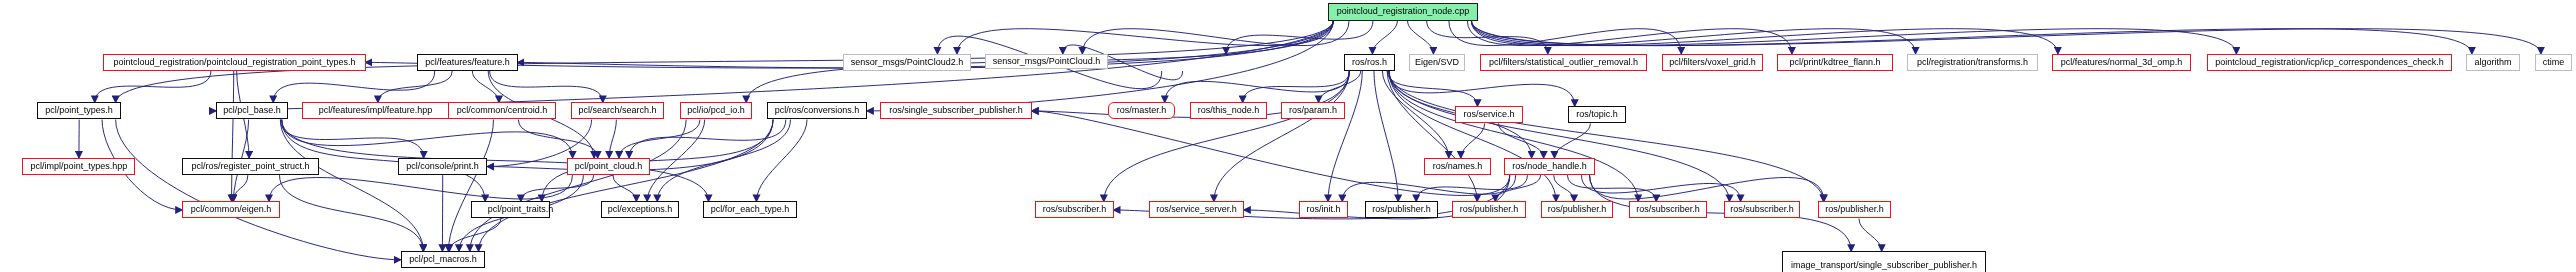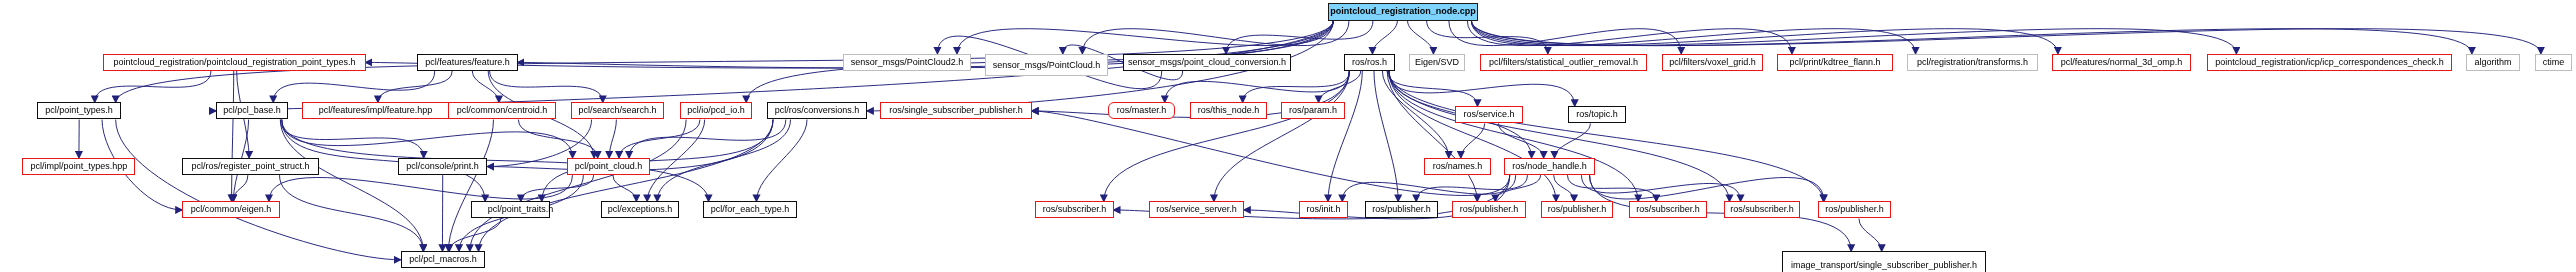--- a/index.html
+++ b/index.html
@@ -12,21 +12,21 @@
   .gnode{
     position:absolute;z-index:2;box-sizing:border-box;
     background:#ffffff;border:1.3px solid #000;
     display:flex;align-items:center;justify-content:center;
     font-size:9px;color:#000;white-space:nowrap;line-height:1;
     cursor:pointer;
   }
   .gnode.b-red{border-color:#ee1414;}
   .gnode.b-black{border-color:#0d0d0d;}
   .gnode.b-gray{border-color:#bdbdbd;border-width:0.6px;cursor:default;}
-  .gnode.root{background:#7dd3fc;border-color:#1a1a1a;cursor:default;font-weight:bold;}
+  .gnode.root{background:#86efac;border-color:#1a1a1a;cursor:default;}
 </style>
 </head>
 <body>
 
 <div id="canvas">
   <svg id="edge-layer" width="2576" height="273" viewBox="0 0 4032 427">
     <defs>
       <marker id="arrow" viewBox="0 0 10 10" refX="8.5" refY="5" markerWidth="8.5" markerHeight="8.5" orient="auto-start-reverse">
         <path d="M 0 0 L 10 5 L 0 10 z" id="arrow-head" fill="#21217b"></path>
       </marker>
@@ -122,22 +122,21 @@
         <path d="M 2475.3 274 C 2475.3 349.7058782394075, 2724.3 239.29412176059247, 2724.3 315" fill="none" stroke="#21217b" stroke-width="1.5" marker-end="url(#arrow)"></path>
         <path d="M 2488 274 C 2488 384, 2854.8 205, 2854.8 315" fill="none" stroke="#21217b" stroke-width="1.5" marker-end="url(#arrow)"></path>
         <path d="M 2488 274 C 2488 384, 2897.55 283, 2897.55 393" fill="none" stroke="#21217b" stroke-width="1.5" marker-end="url(#arrow)"></path>
         <path d="M 2909.625 342 C 2909.625 364, 2945.25 371, 2945.25 393" fill="none" stroke="#21217b" stroke-width="1.5" marker-end="url(#arrow)"></path>
       </g>
   </svg>
 <div class="gnode b-black root" style="left: 1328px; top: 2.6px; width: 150px; height: 18px;">pointcloud_registration_node.cpp</div>
     <div class="gnode b-red" style="left: 103px; top: 54px; width: 263px; height: 17px;">pointcloud_registration/pointcloud_registration_point_types.h</div>
     <div class="gnode b-black" style="left: 417px; top: 54px; width: 101px; height: 17px;">pcl/features/feature.h</div>
     <div class="gnode b-gray" style="left: 843px; top: 54px; width: 128px; height: 17px;">sensor_msgs/PointCloud2.h</div>
-    <div class="gnode b-gray" style="left: 985px; top: 54px; width: 123px; height: 22px;">sensor_msgs/PointCloud.h</div>
-    <div class="gnode b-black" style="left: 1123px; top: 54px; width: 168px; height: 17px;">sensor_msgs/point_cloud_conversion.h</div>
+    <div class="gnode b-gray" style="left: 985px; top: 54px; width: 123px; height: 15px;">sensor_msgs/PointCloud.h</div>
     <div class="gnode b-black" style="left: 1344px; top: 54px; width: 51px; height: 17px;">ros/ros.h</div>
     <div class="gnode b-gray" style="left: 1409px; top: 54px; width: 56px; height: 17px;">Eigen/SVD</div>
     <div class="gnode b-red" style="left: 1480px; top: 54px; width: 167px; height: 17px;">pcl/filters/statistical_outlier_removal.h</div>
     <div class="gnode b-red" style="left: 1662px; top: 54px; width: 101px; height: 17px;">pcl/filters/voxel_grid.h</div>
     <div class="gnode b-red" style="left: 1777px; top: 54px; width: 116px; height: 17px;">pcl/print/kdtree_flann.h</div>
     <div class="gnode b-gray" style="left: 1907px; top: 54px; width: 131px; height: 17px;">pcl/registration/transforms.h</div>
     <div class="gnode b-red" style="left: 2052px; top: 54px; width: 139px; height: 17px;">pcl/features/normal_3d_omp.h</div>
     <div class="gnode b-red" style="left: 2207px; top: 54px; width: 245px; height: 17px;">pointcloud_registration/icp/icp_correspondences_check.h</div>
     <div class="gnode b-gray" style="left: 2466px; top: 54px; width: 54px; height: 17px;">algorithm</div>
     <div class="gnode b-gray" style="left: 2535px; top: 54px; width: 37px; height: 17px;">ctime</div>

